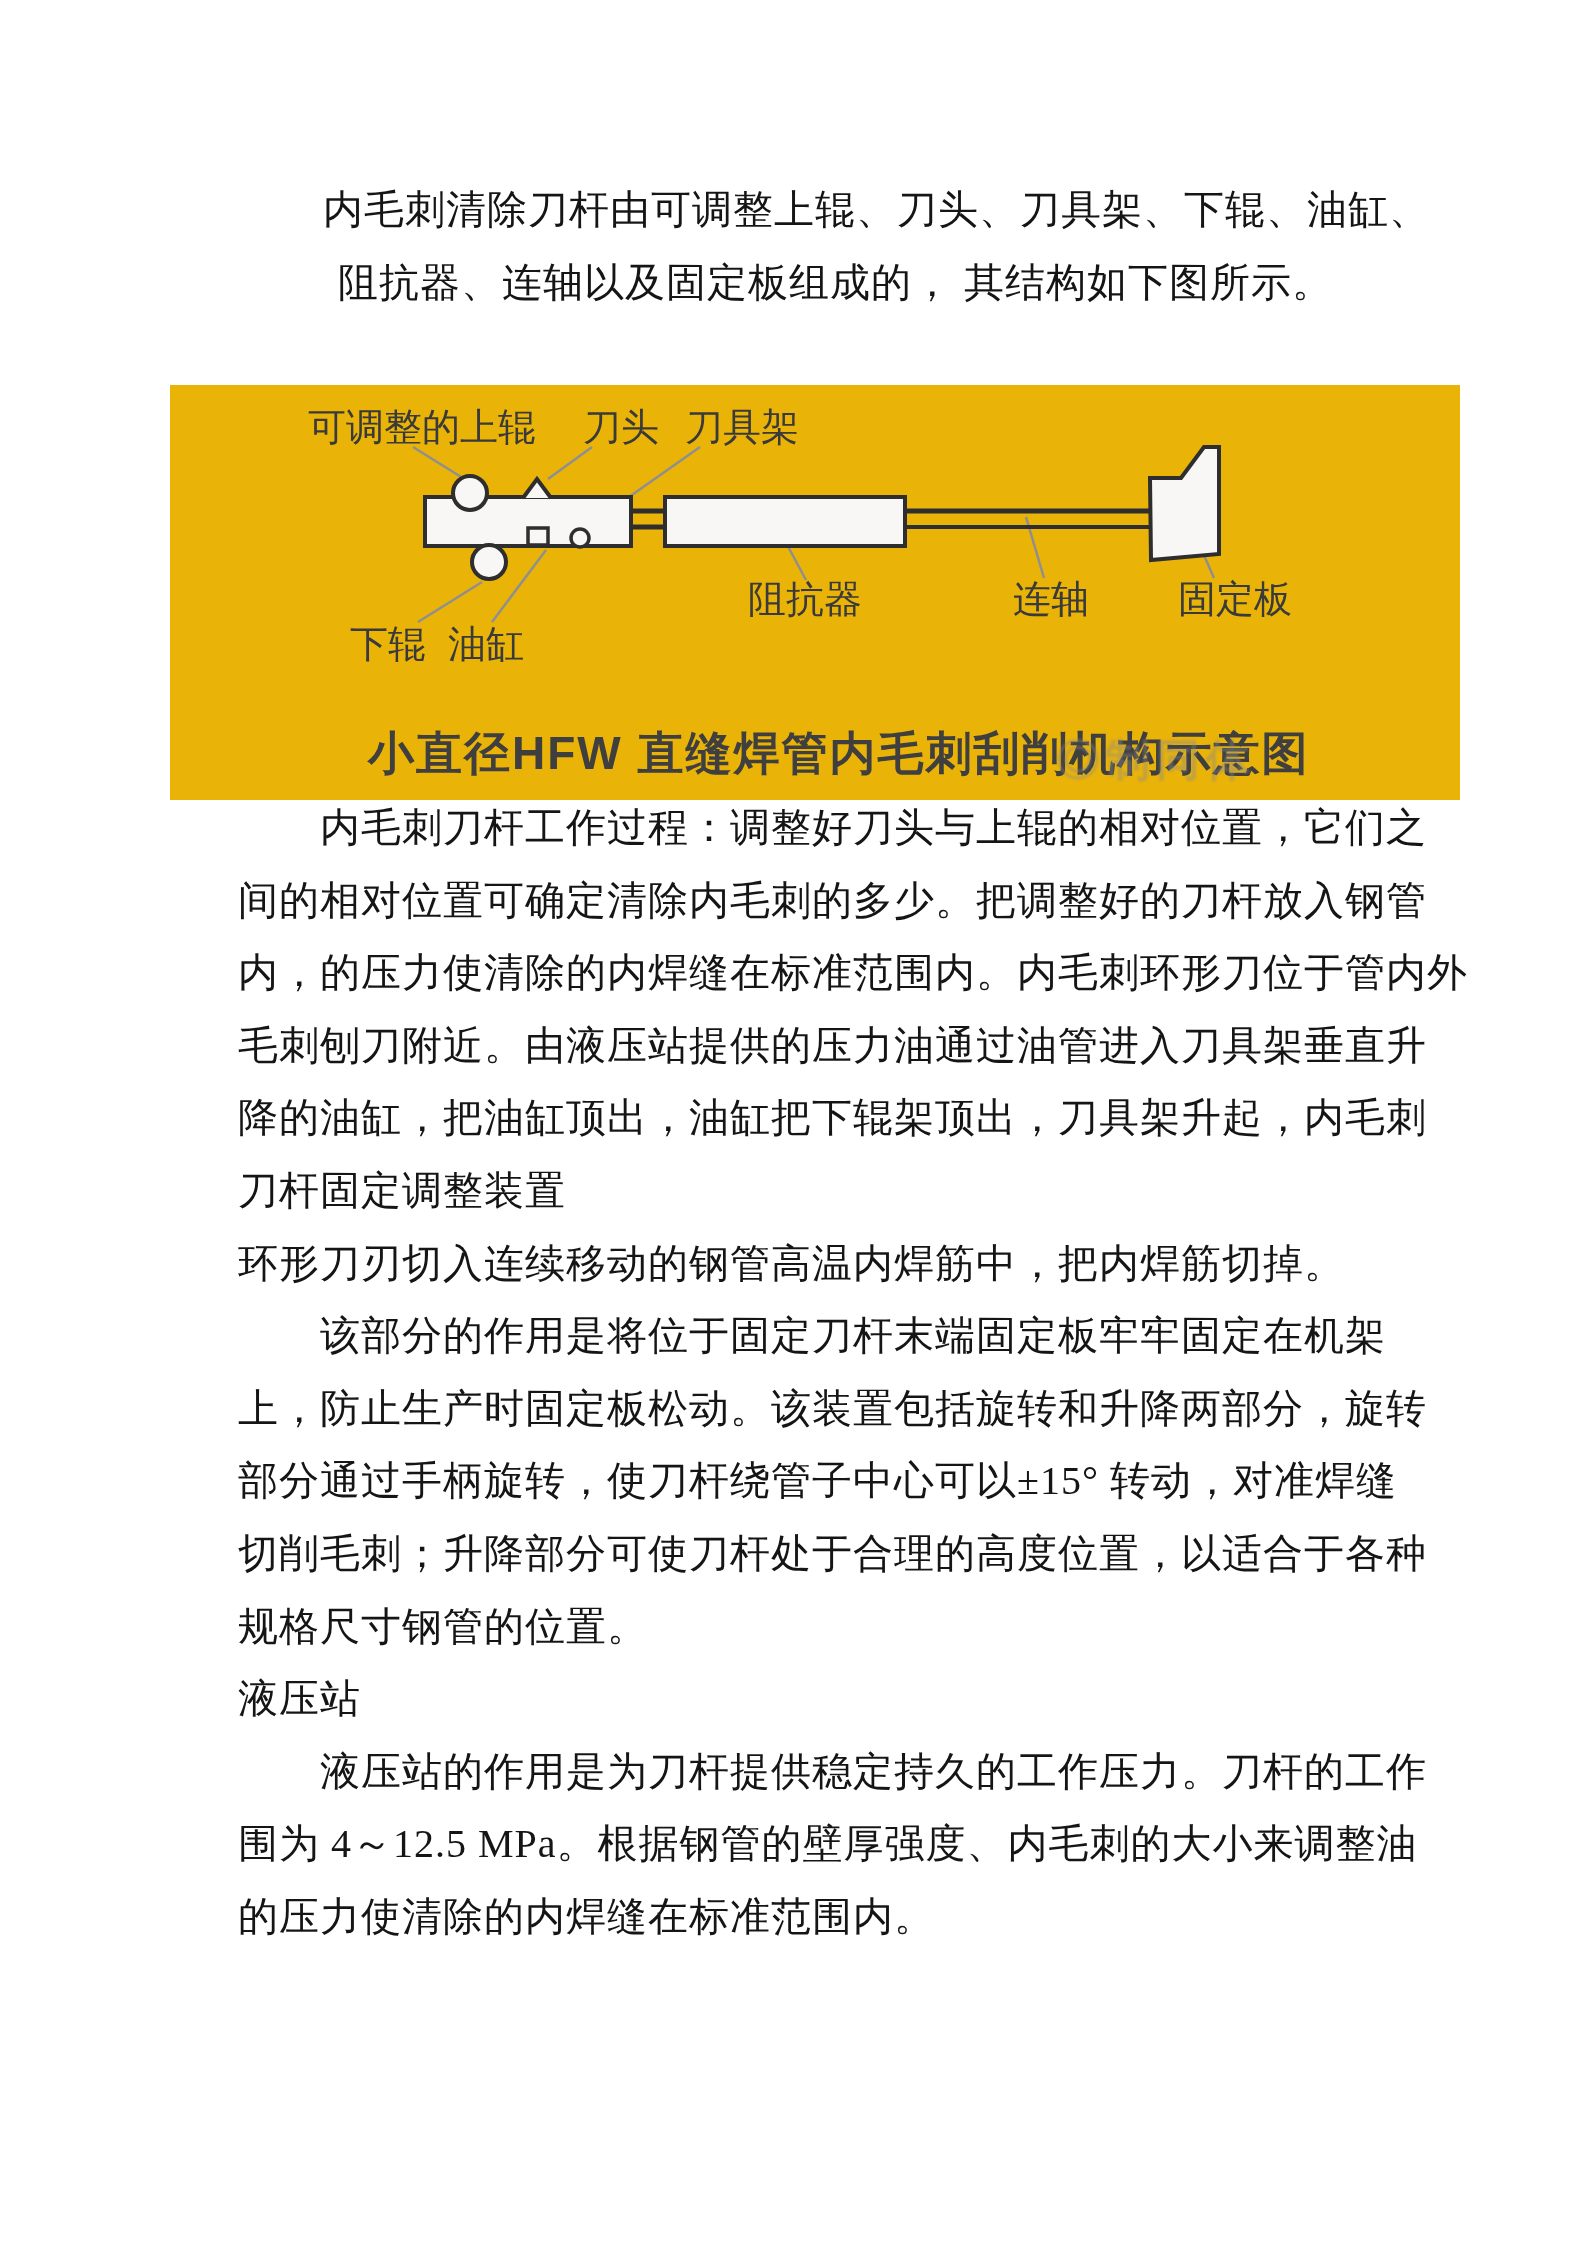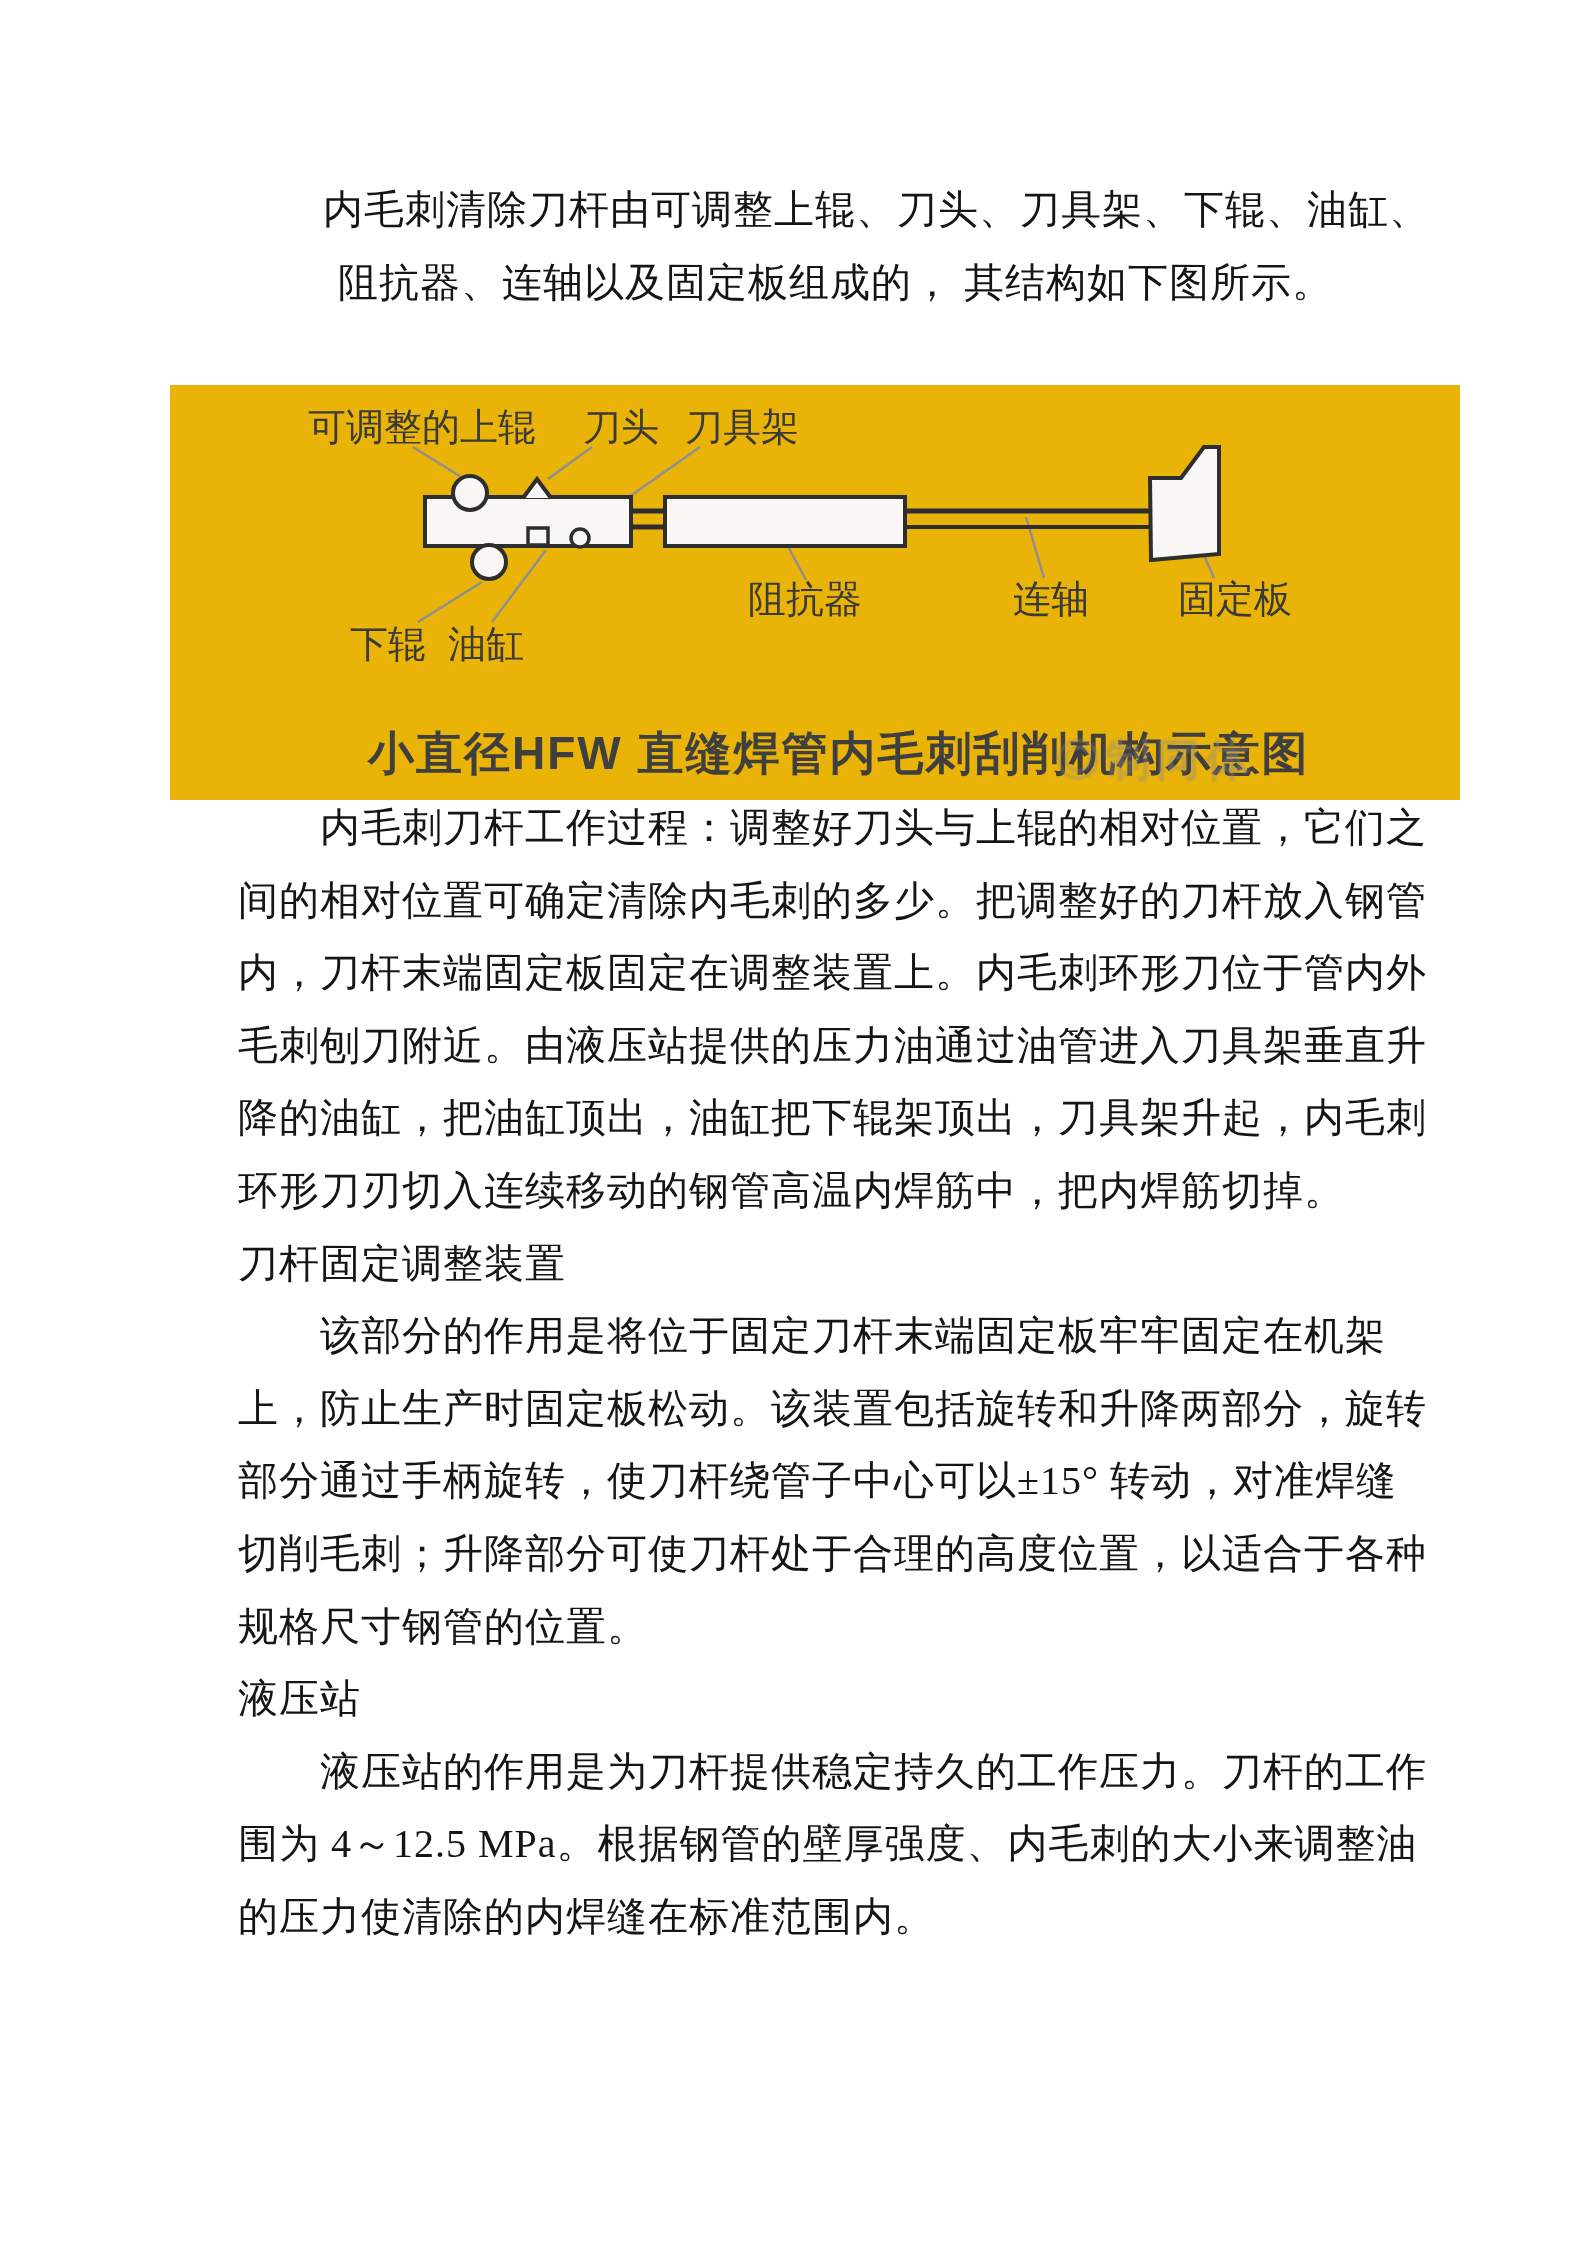--- a/index.html
+++ b/index.html
@@ -79,25 +79,25 @@
       <text class="dlabel" x="1178" y="612">固定板</text>
     </g>
   </svg>
   <div class="caption">小直径HFW 直缝焊管内毛刺刮削机构示意图</div>
   <div class="watermark">◎制同体</div>
 </div>
 
 <div class="textblock" style="top:792px;">
   <div class="tl ind">内毛刺刀杆工作过程：调整好刀头与上辊的相对位置，它们之</div>
   <div class="tl">间的相对位置可确定清除内毛刺的多少。把调整好的刀杆放入钢管</div>
-  <div class="tl">内，刀杆末端固定板固定在调整装置上。内毛刺环形刀位于管内外</div>
+  <div class="tl">内，的压力使清除的内焊缝在标准范围内。内毛刺环形刀位于管内外</div>
   <div class="tl">毛刺刨刀附近。由液压站提供的压力油通过油管进入刀具架垂直升</div>
   <div class="tl">降的油缸，把油缸顶出，油缸把下辊架顶出，刀具架升起，内毛刺</div>
+  <div class="tl">刀杆固定调整装置</div>
   <div class="tl">环形刀刃切入连续移动的钢管高温内焊筋中，把内焊筋切掉。</div>
-  <div class="tl">刀杆固定调整装置</div>
   <div class="tl ind">该部分的作用是将位于固定刀杆末端固定板牢牢固定在机架</div>
   <div class="tl">上，防止生产时固定板松动。该装置包括旋转和升降两部分，旋转</div>
   <div class="tl">部分通过手柄旋转，使刀杆绕管子中心可以±15° 转动，对准焊缝</div>
   <div class="tl">切削毛刺；升降部分可使刀杆处于合理的高度位置，以适合于各种</div>
   <div class="tl">规格尺寸钢管的位置。</div>
   <div class="tl">液压站</div>
   <div class="tl ind">液压站的作用是为刀杆提供稳定持久的工作压力。刀杆的工作</div>
   <div class="tl">围为 4～12.5 MPa。根据钢管的壁厚强度、内毛刺的大小来调整油</div>
   <div class="tl">的压力使清除的内焊缝在标准范围内。</div>
 </div>

